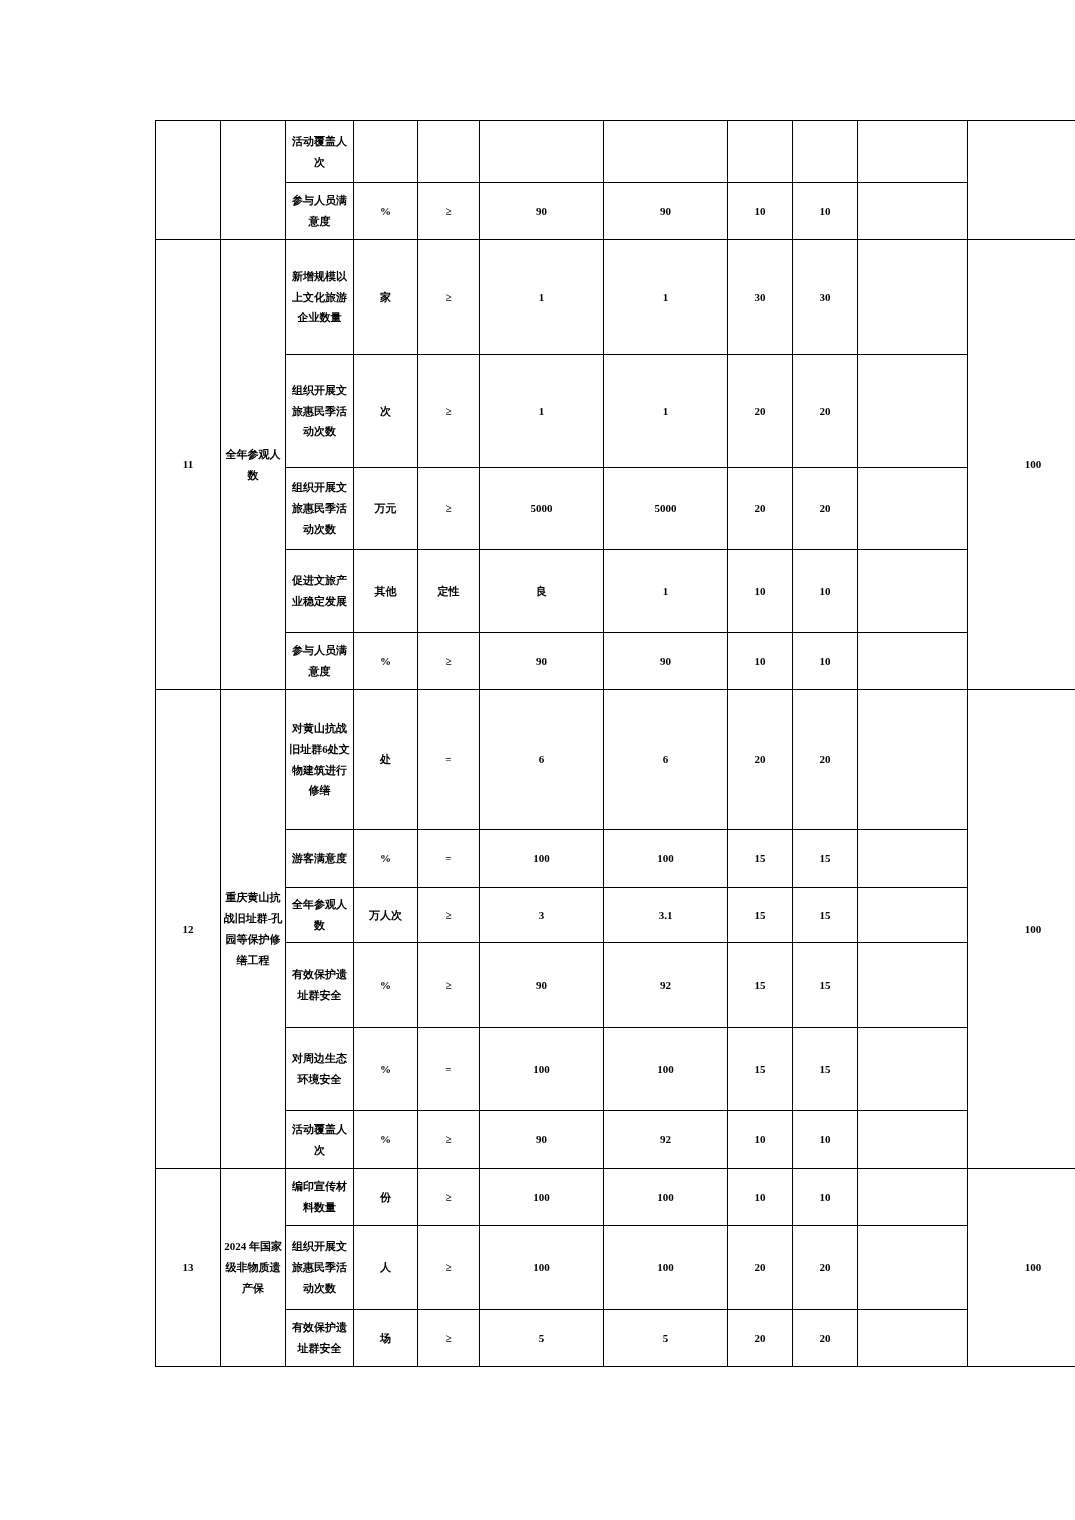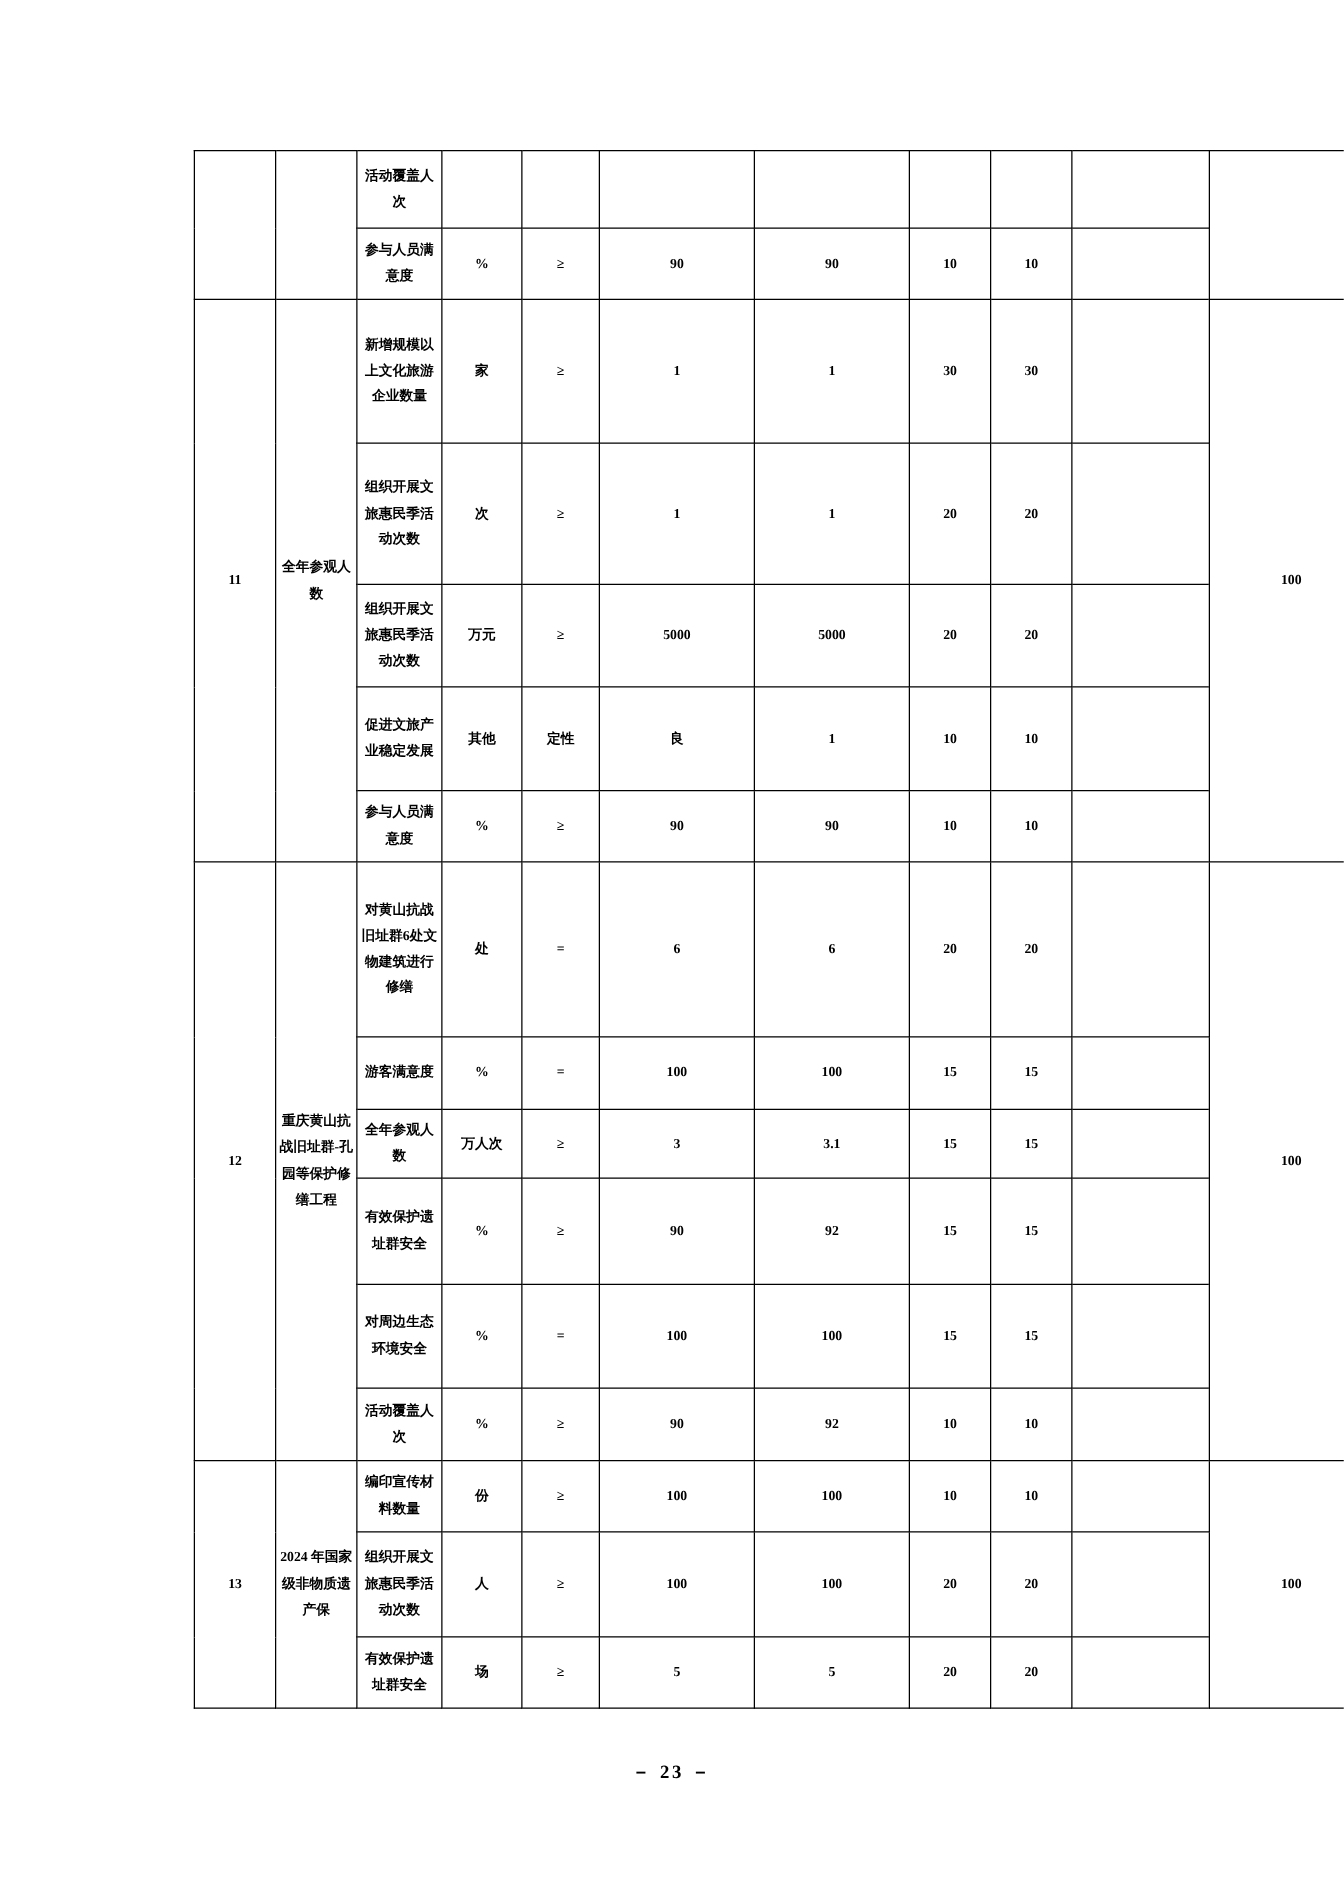--- a/index.html
+++ b/index.html
@@ -260,15 +260,14 @@
           <td>5</td>
           <td>20</td>
           <td>20</td>
           <td></td>
         </tr>
 
       </tbody>
     </table>
   </div>
 
-  <div class="footer">－ 23 －</div>
 
 </div>
 
 </body></html>

